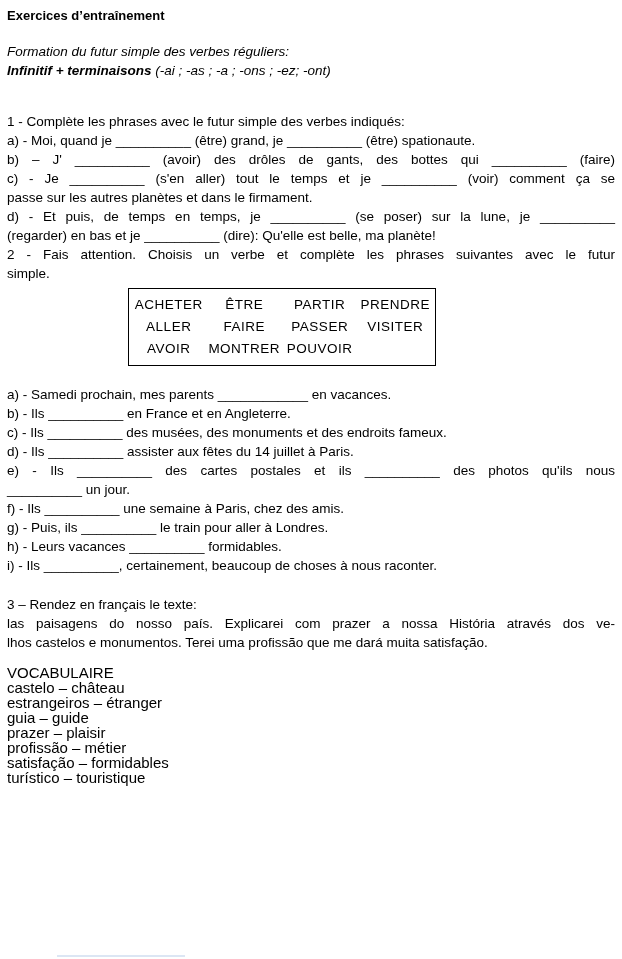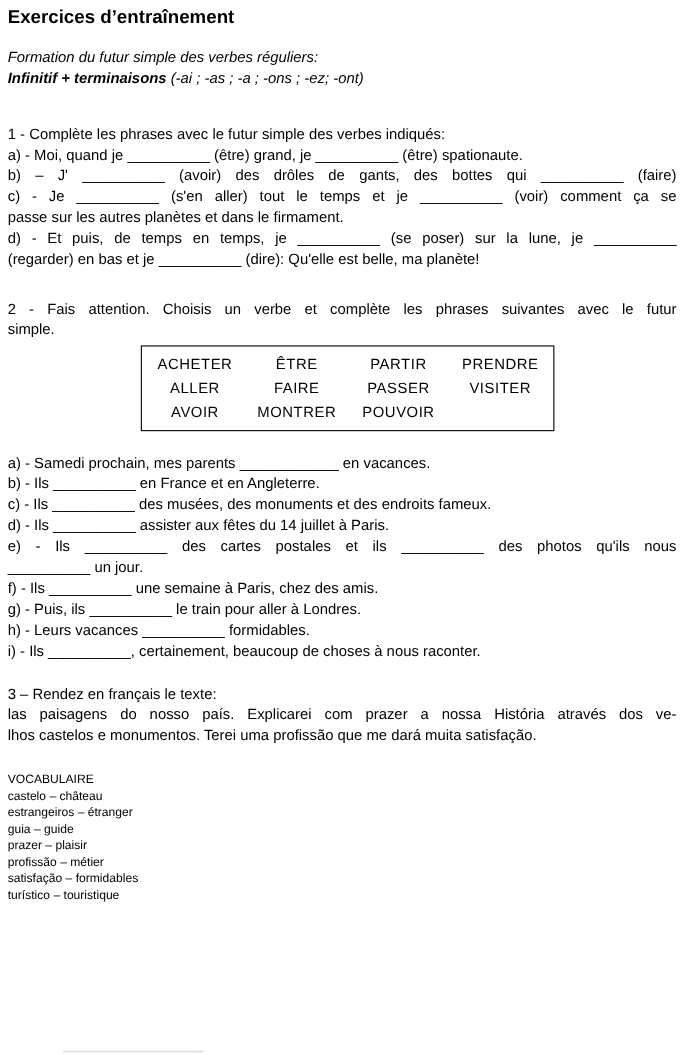--- a/index.html
+++ b/index.html
@@ -9,53 +9,53 @@
     width: 622px;
     height: 959px;
     overflow: hidden;
     font-family: "Liberation Sans", "DejaVu Sans", sans-serif;
     font-size: 13.5px;
     line-height: 19px;
     color: #000000;
     padding: 6px 7px 0 7px;
   }
   .title {
-    font-size: 17px;
+    font-size: 13px;
     font-weight: bold;
     line-height: 19px;
   }
   .line { white-space: pre-wrap; }
   .just { text-align: justify; text-align-last: justify; }
   b { font-weight: bold; text-align: center; }
 
   .intro { margin-top: 17px; font-style: italic; }
   .ex1   { margin-top: 32px; }
-  .ex2   { margin-top: 26px; }
+  .ex2   { }
 
   .verb-box {
     margin-top: 5px;
     margin-left: 121px;
-    width: 376px;
+    width: 308px;
     border: 1px solid #000000;
     padding: 5px 2px;
     display: grid;
     grid-template-columns: repeat(4, 1fr);
   }
   .verb-cell {
     text-align: center;
     line-height: 22px;
     letter-spacing: 0.5px;
   }
 
   .ex2-list { margin-top: 19px; }
   .ex3      { margin-top: 20px; }
 
   .vocab {
-    margin-top: 24px;
-    font-size: 11px;
+    margin-top: 13px;
+    font-size: 15px;
     line-height: 15px;
   }
 
   .bottom-artifact {
     position: absolute;
     left: 57px;
     top: 955px;
     width: 128px;
     height: 2px;
     background: #dce6f4;

